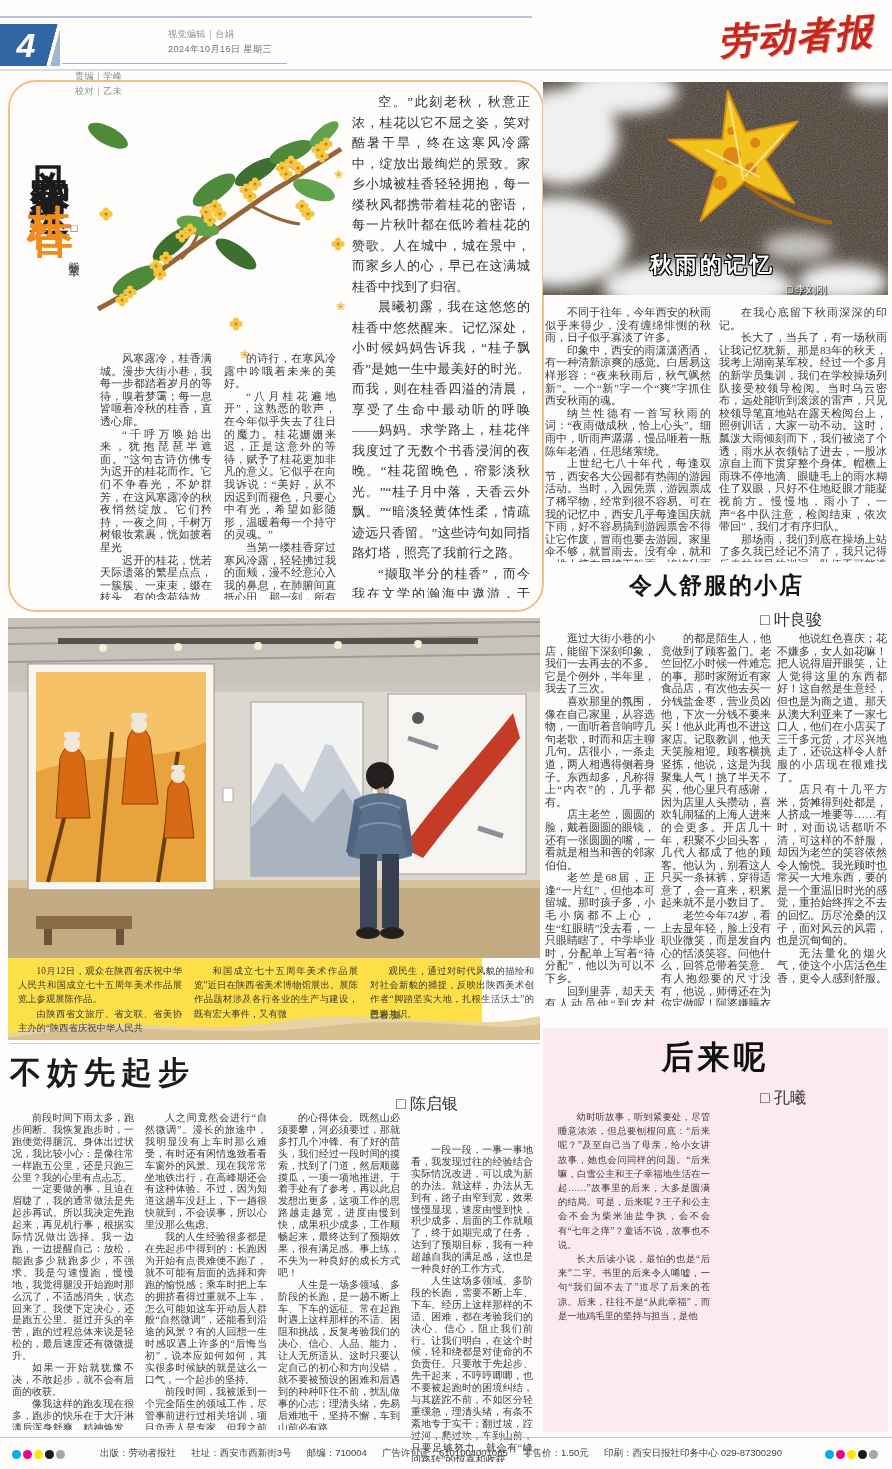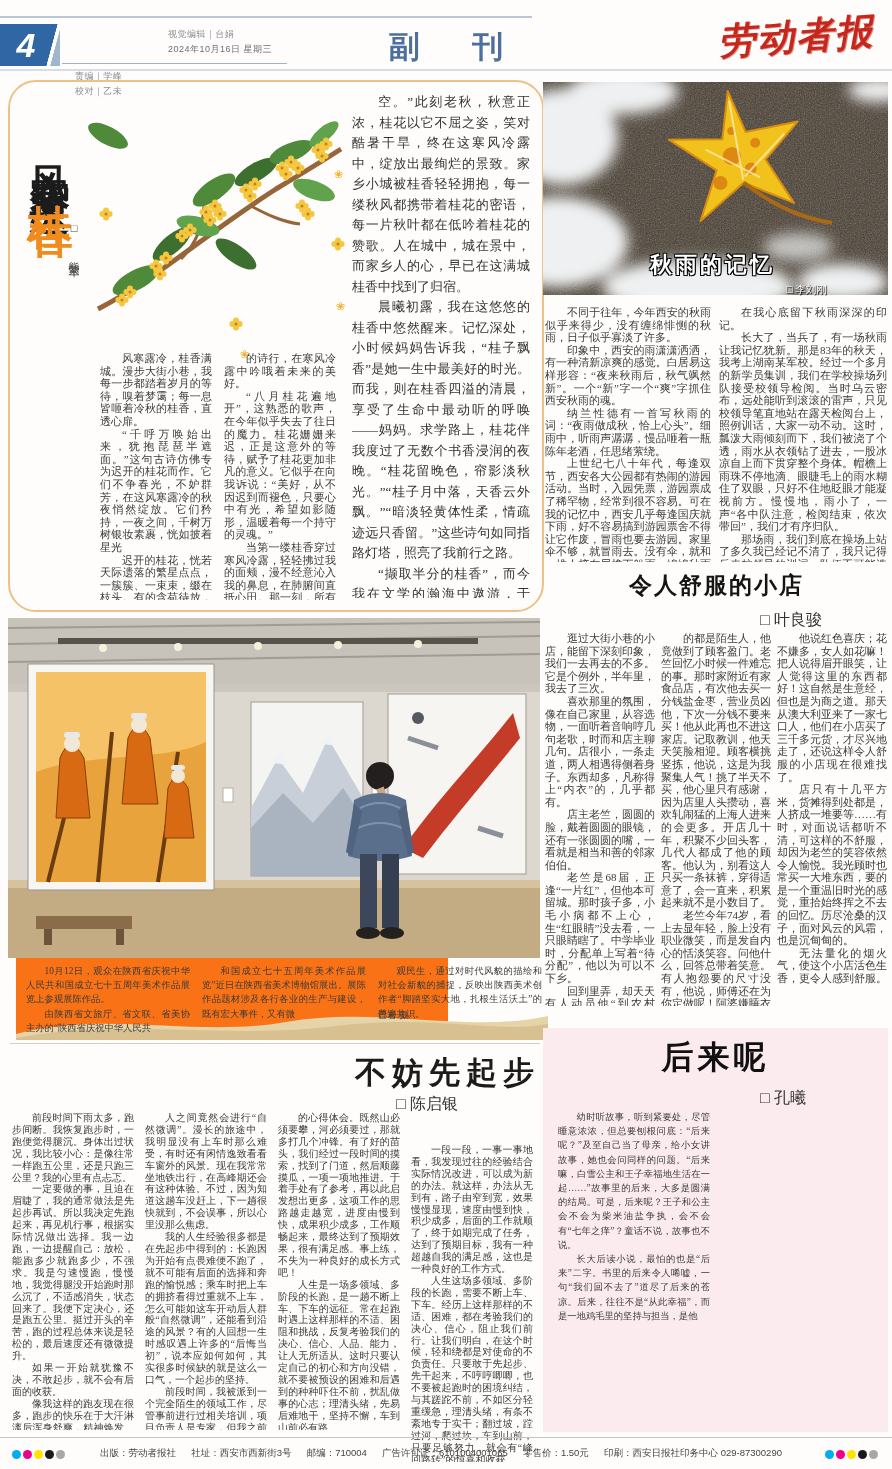--- a/index.html
+++ b/index.html
@@ -39,25 +39,25 @@
   .leafphoto{left:543px;top:82px;width:345px;height:213px;overflow:hidden;}
   .leaf-title{left:650px;top:250px;color:#fff;font-weight:bold;font-size:22px;letter-spacing:3px;
               text-shadow:-1px -1px 0 #000,1px -1px 0 #000,-1px 1px 0 #000,1px 1px 0 #000;}
   .leaf-byline{left:786px;top:283px;color:#f5f5f5;font-size:10.5px;
                text-shadow:1px 1px 1px #000;}
   
   .xd-title{left:545px;top:570px;width:343px;text-align:center;font-size:23px;font-weight:bold;color:#141414;letter-spacing:2px;}
   .byline{font-size:16px;color:#333;}
   
   .gallery{left:8px;top:618px;width:532px;height:340px;}
-  .caption-band{left:16px;top:958px;width:432px;height:82px;background:#f97316;}
+  .caption-band{left:8px;top:958px;width:474px;height:82px;background:#fde047;}
   .credit{display:block;text-align:left;font-weight:normal;margin-top:-14px;padding-right:2px;}
   
   .qb-rule{left:10px;top:1043px;width:530px;height:1px;background:#cfcfcf;}
-  .qb-title{left:10px;top:1052px;width:530px;text-align:right;font-size:31px;font-weight:bold;color:#1b1b1b;letter-spacing:6px;font-family:"Liberation Serif",serif;}
+  .qb-title{left:10px;top:1052px;width:530px;text-align:left;font-size:31px;font-weight:bold;color:#1b1b1b;letter-spacing:6px;font-family:"Liberation Serif",serif;}
   
   .hl-box{left:543px;top:1028px;width:345px;height:404px;background:#fbeaee;}
   .hl-title{left:543px;top:1036px;width:345px;text-align:center;font-size:32px;font-weight:bold;color:#111;letter-spacing:4px;}
   
   .footer-rule{left:0;top:1437px;width:892px;height:1px;background:#c4c4c4;}
   .footer{left:0;top:1444px;width:892px;height:22px;font-size:9.5px;color:#444;}
   .dot{width:9px;height:9px;border-radius:50%;display:inline-block;margin-right:2px;vertical-align:middle;}
   .ft-items{position:absolute;left:100px;right:110px;top:3px;display:flex;justify-content:space-between;}
 </style>
 </head>
@@ -70,21 +70,20 @@
   <div class="abs pagenum-slash"></div>
   <div class="abs meta sans" style="left:75px;top:27px;margin-top:42px;">
     <div><span>责编｜学峰</span></div>
     <div><span>校对｜乙未</span></div>
   </div>
   <div class="abs meta sans" style="left:168px;top:27px;">
     <div><span>视觉编辑｜台娟</span></div>
     <div><b>2024年10月16日 星期三</b></div>
   </div>
   <div class="abs meta-rule"></div>
-  <div class="abs section-title sans">副 刊</div>
   <div class="abs masthead">劳动者报</div>
   <div class="abs header-rule"></div>
 
   <div class="abs gx-box"></div>
   <div class="abs gx-title sans">
     <span>风寒露冷迟</span><span class="accent">桂香</span>
   </div>
   <div class="abs gx-byline">□ 熊荣军</div>
 
   <div class="abs" style="left:86px;top:94px;width:262px;height:250px;">

